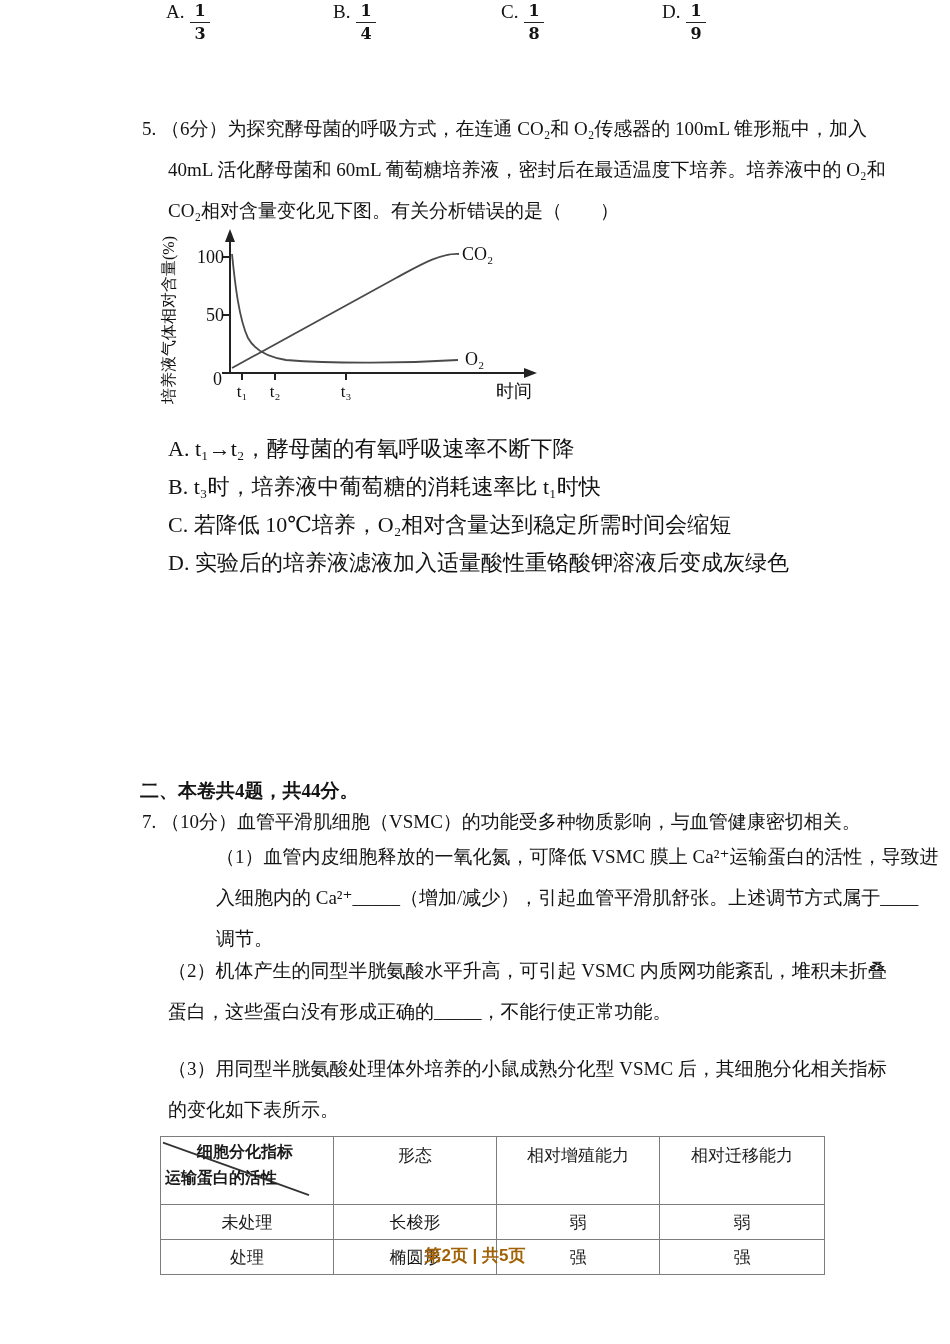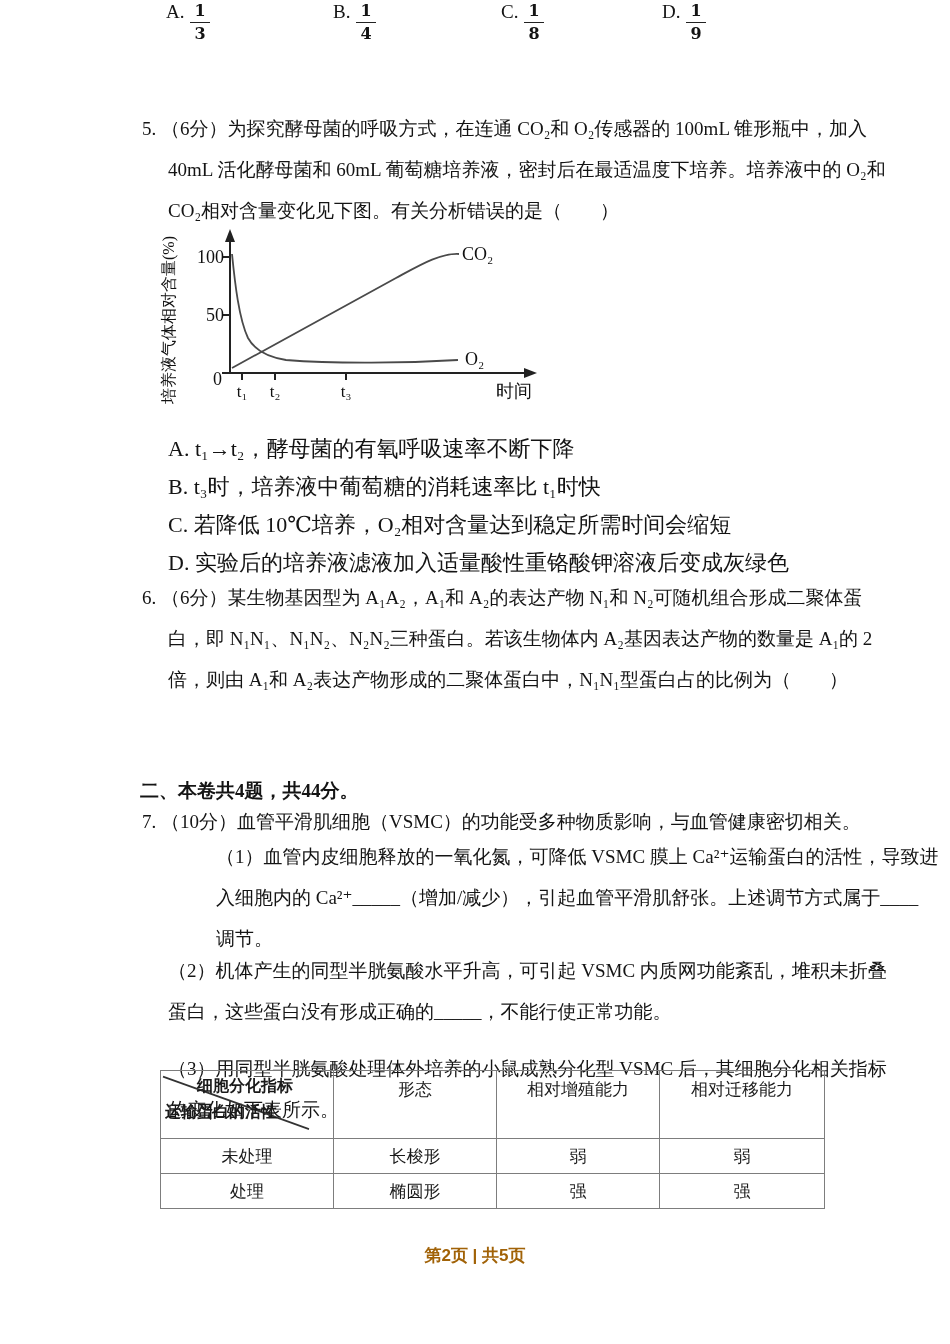--- a/index.html
+++ b/index.html
@@ -19,21 +19,21 @@
   .fracopt{position:absolute;top:0;display:flex;align-items:flex-start;}
   .opt-letter{font-size:19px;line-height:24px;margin-right:6px;}
   .frac{display:inline-block;text-align:center;font-size:16px;font-weight:700;
         font-family:"DejaVu Serif",serif;}
   .frac .num{display:block;line-height:22px;padding:0 4px;}
   .frac .den{display:block;line-height:22px;border-top:1.6px solid #222;padding:0 4px;}
   
   .chart-svg{position:absolute;left:156px;top:224px;width:400px;height:200px;}
   .chart-svg text{font-family:"Liberation Serif","DejaVu Serif",serif;fill:#111;}
   
-  table.vsmc{position:absolute;left:160px;top:1070px;border-collapse:collapse;table-layout:fixed;border-radius:31px;}
+  table.vsmc{position:absolute;left:160px;top:1136px;border-collapse:collapse;table-layout:fixed;border-radius:31px;}
   table.vsmc td{border:1px solid #7d7d7d;text-align:center;font-size:17px;color:#1a1a1a;padding:0;}
   table.vsmc .hrow td{height:60px;vertical-align:top;padding-top:7px;}
   table.vsmc .brow td{height:34px;vertical-align:middle;}
   .diag-cell{position:relative;}
   .diag-cell svg{position:absolute;left:0;top:0;width:100%;height:100%;}
   .corner-top{position:absolute;top:5px;left:36px;font-size:16px;font-weight:700;white-space:nowrap;}
   .corner-bottom{position:absolute;top:31px;left:4px;font-size:16px;font-weight:700;white-space:nowrap;}
   .footer{position:absolute;left:0;top:1244px;width:950px;text-align:center;
           font-family:"Liberation Sans","DejaVu Sans",sans-serif;
           font-weight:700;font-size:17px;color:#a16207;}
@@ -79,25 +79,20 @@
     <text x="309" y="141" text-anchor="start" font-size="18">O₂</text>
   </svg>
 
   <div class="blk" style="left:168px;top:430px;">
     <div class="optline">A. t₁→t₂，酵母菌的有氧呼吸速率不断下降</div>
     <div class="optline">B. t₃时，培养液中葡萄糖的消耗速率比 t₁时快</div>
     <div class="optline">C. 若降低 10℃培养，O₂相对含量达到稳定所需时间会缩短</div>
     <div class="optline">D. 实验后的培养液滤液加入适量酸性重铬酸钾溶液后变成灰绿色</div>
   </div>
 
-  <div class="blk hang" style="left:142px;top:577px;">
-    <div class="tline">6. （6分）某生物基因型为 A₁A₂，A₁和 A₂的表达产物 N₁和 N₂可随机组合形成二聚体蛋</div>
-    <div class="tline">白，即 N₁N₁、N₁N₂、N₂N₂三种蛋白。若该生物体内 A₂基因表达产物的数量是 A₁的 2</div>
-    <div class="tline">倍，则由 A₁和 A₂表达产物形成的二聚体蛋白中，N₁N₁型蛋白占的比例为（　　）</div>
-  </div>
 
   <div class="fracrow">
     <div class="fracopt" style="left:166px;">
       <span class="opt-letter">A.</span>
       <span class="frac">
         <span class="num">1</span>
         <span class="den">3</span>
       </span>
     </div>
     <div class="fracopt" style="left:333px;">

